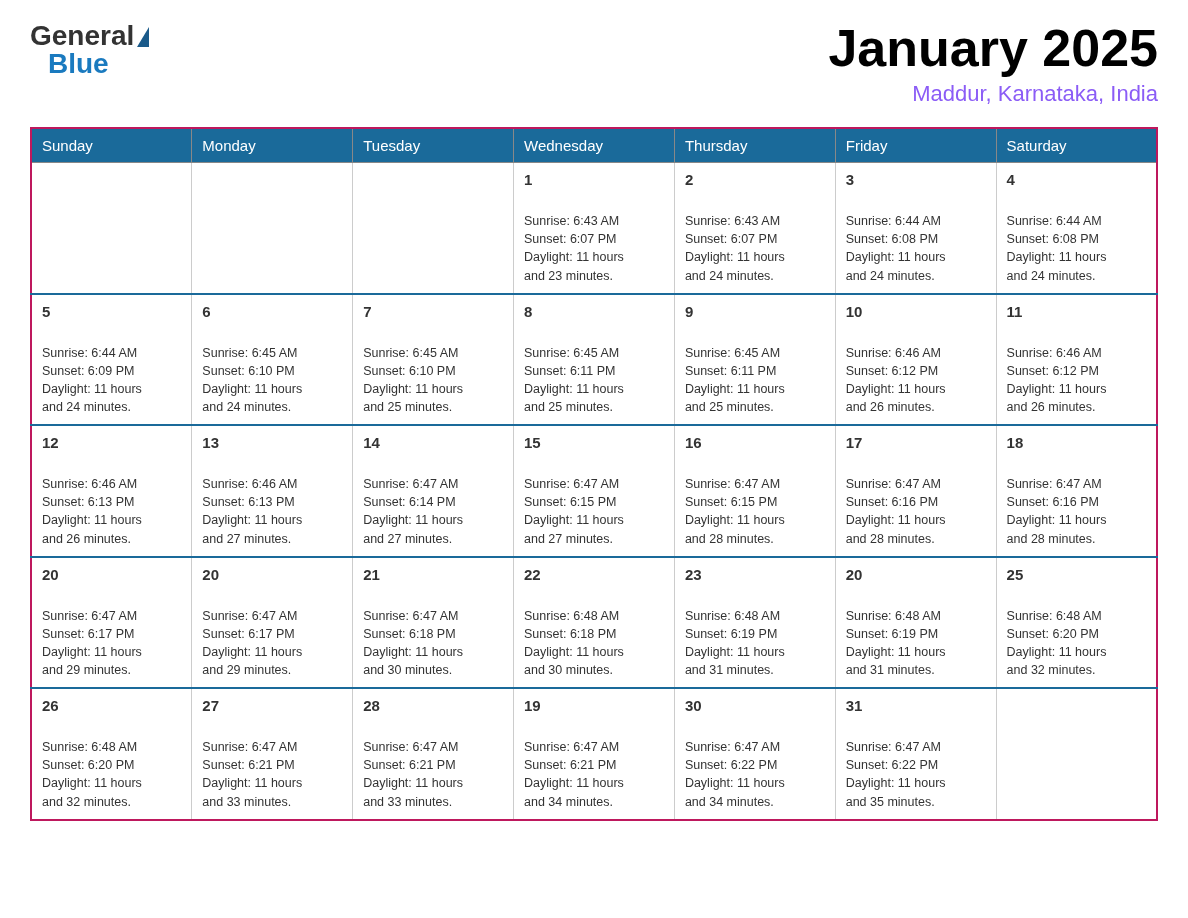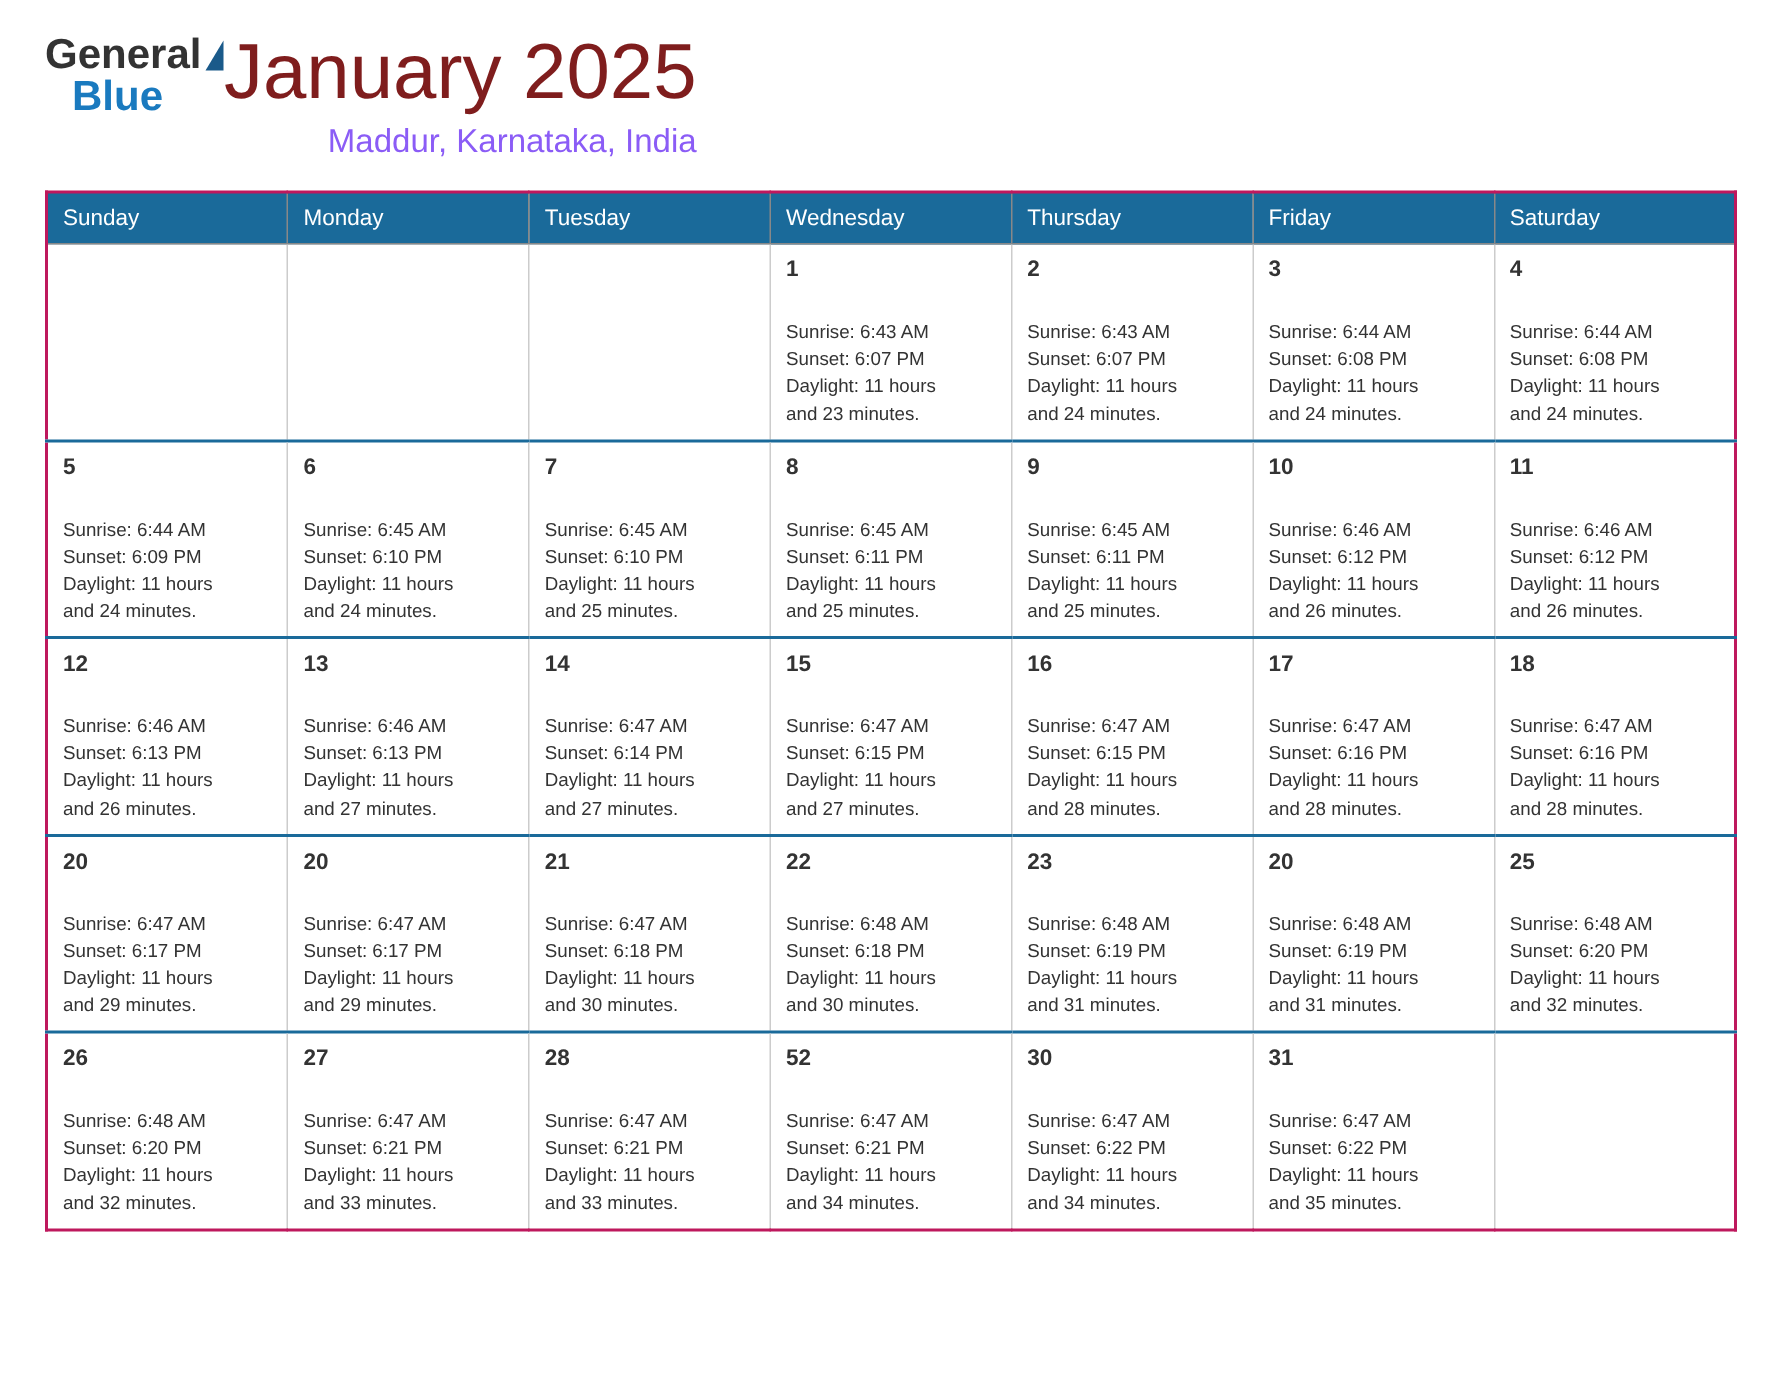--- a/index.html
+++ b/index.html
@@ -6,20 +6,21 @@
     body {
       font-family: Arial, Helvetica, sans-serif;
       background: #fff;
       color: #333;
       width: 1188px;
       min-height: 918px;
       padding: 20px 30px;
     }
     .header {
       display: flex;
+      justify-content: space-between;
       align-items: flex-start;
       margin-bottom: 20px;
     }
     .logo {
       display: flex;
       align-items: center;
       gap: 0px;
     }
     .logo-text-general {
       font-size: 28px;
@@ -50,22 +51,22 @@
     }
     .logo-top-row {
       display: flex;
       align-items: center;
     }
     .title-block {
       text-align: right;
     }
     .title-block h1 {
       font-size: 52px;
-      font-weight: normal;
-      color: #7f1d1d;
+      font-weight: bold;
+      color: #000000;
       line-height: 1.1;
     }
     .title-block h2 {
       font-size: 22px;
       font-weight: normal;
       color: #8b5cf6;
       margin-top: 4px;
     }
     .calendar {
       width: 100%;
@@ -349,21 +350,21 @@
 and 33 minutes.</div>
         </td>
         <td>
           <span class="day-number">28</span>
           <div class="day-info" style="white-space: pre-line;">Sunrise: 6:47 AM
 Sunset: 6:21 PM
 Daylight: 11 hours
 and 33 minutes.</div>
         </td>
         <td>
-          <span class="day-number">52</span>
+          <span class="day-number">19</span>
           <div class="day-info" style="white-space: pre-line;">Sunrise: 6:47 AM
 Sunset: 6:21 PM
 Daylight: 11 hours
 and 34 minutes.</div>
         </td>
         <td>
           <span class="day-number">30</span>
           <div class="day-info" style="white-space: pre-line;">Sunrise: 6:47 AM
 Sunset: 6:22 PM
 Daylight: 11 hours

